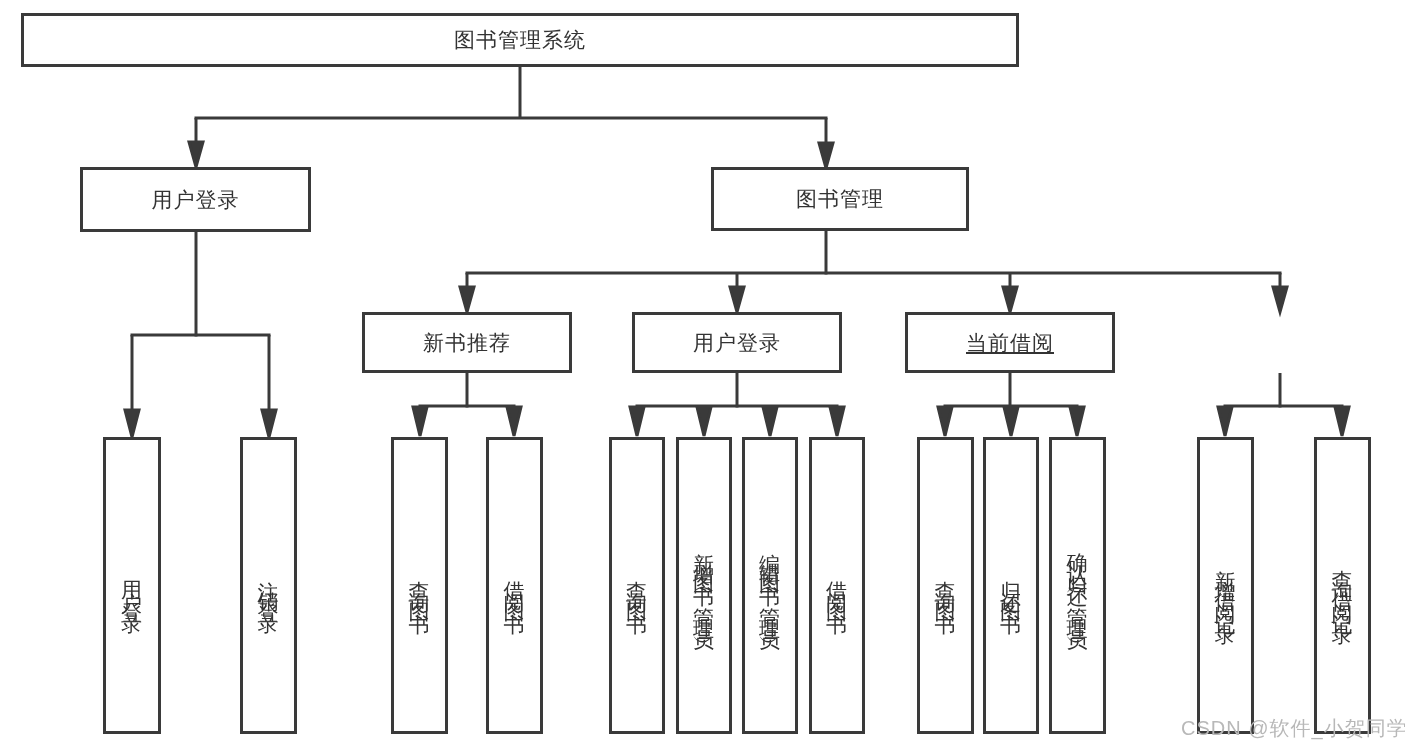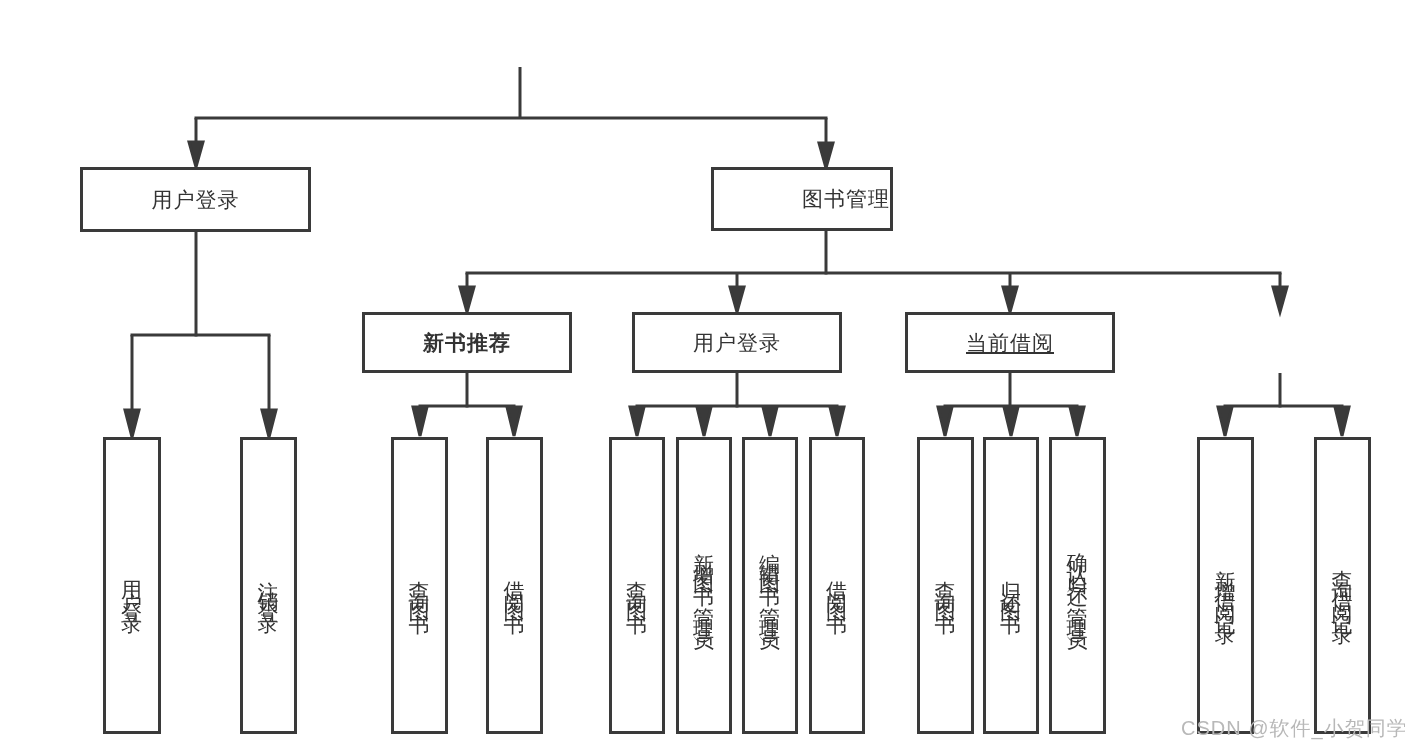--- a/index.html
+++ b/index.html
@@ -104,29 +104,32 @@
       <polygon points="1004,407 1018,407 1011,436"></polygon>
       <polygon points="1070,407 1084,407 1077,436"></polygon>
 
       <line x1="1280" y1="373" x2="1280" y2="407.5"></line>
       <line x1="1223.5" y1="406" x2="1343.5" y2="406"></line>
       <polygon points="1218,407 1232,407 1225,436"></polygon>
       <polygon points="1335,407 1349,407 1342,436"></polygon>
     </g>
   </svg>
 
+  <div class="node" style="left:21px; top:13px; width:998px; height:54px;">
+    <span>图书管理系统</span>
+  </div>
 
   <div class="node" style="left:80px; top:167px; width:231px; height:65px;">
     <span>用户登录</span>
   </div>
-  <div class="node" style="left:711px; top:167px; width:182px; height:64px;justify-content:flex-end;">
+  <div class="node" style="left:711px; top:167px; width:258px; height:64px;">
     <span>图书管理</span>
   </div>
 
-  <div class="node" style="left:362px; top:312px; width:210px; height:61px;font-weight:bold;">
+  <div class="node" style="left:362px; top:312px; width:210px; height:61px;">
     <span>新书推荐</span>
   </div>
   <div class="node" style="left:632px; top:312px; width:210px; height:61px;">
     <span>用户登录</span>
   </div>
   <div class="node" style="left:905px; top:312px; width:210px; height:61px;text-decoration:underline;">
     <span>当前借阅</span>
   </div>
 
   <div class="node leaf" style="left:103px; width:58px;">

